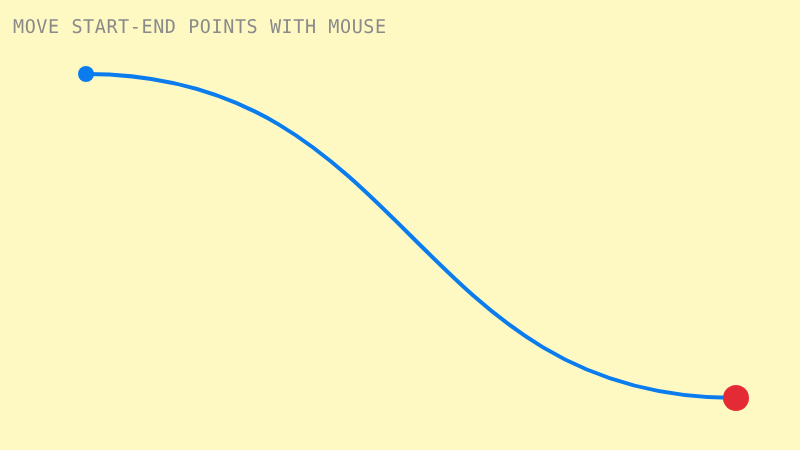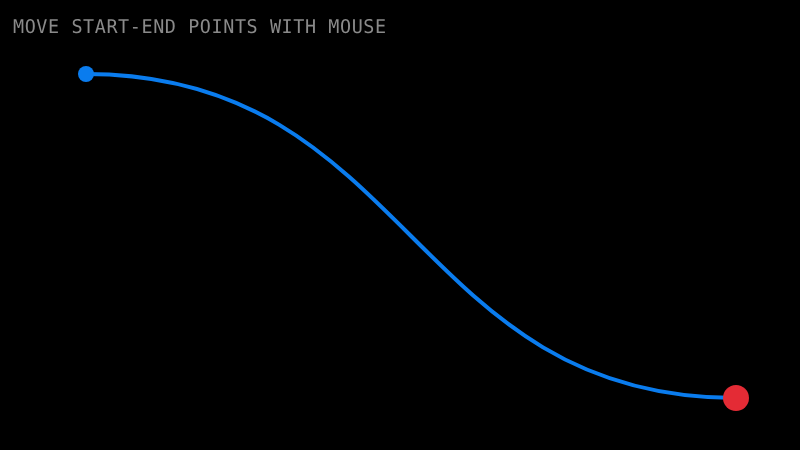--- a/index.html
+++ b/index.html
@@ -46,21 +46,21 @@
     transform-origin: left top;
     user-select: none;
   }
   .drag-handle {
     cursor: move;
   }
 </style>
 </head>
 <body style="width: 800px; height: 450px;">
 
-<div id="app-canvas" style="width: 800px; height: 450px; background: #000000;">
+<div id="app-canvas" style="width: 800px; height: 450px; background: #fef9c3;">
 
   <svg id="curve-svg" viewBox="0 0 800 450" xmlns="http://www.w3.org/2000/svg" style="width: 800px; height: 450px;">
 
     <path id="bezier-path" fill="none" stroke-linecap="round" stroke-linejoin="round" d="M 86 74 C 411 74 411 398 736 398" stroke="#0a7cee" stroke-width="4"></path>
 
     <circle id="start-handle" class="drag-handle" cx="86" cy="74" r="8" fill="#0a7cee"></circle>
 
     <circle id="end-handle" class="drag-handle" cx="736" cy="398" r="13" fill="#e42b35"></circle>
   </svg>
 

